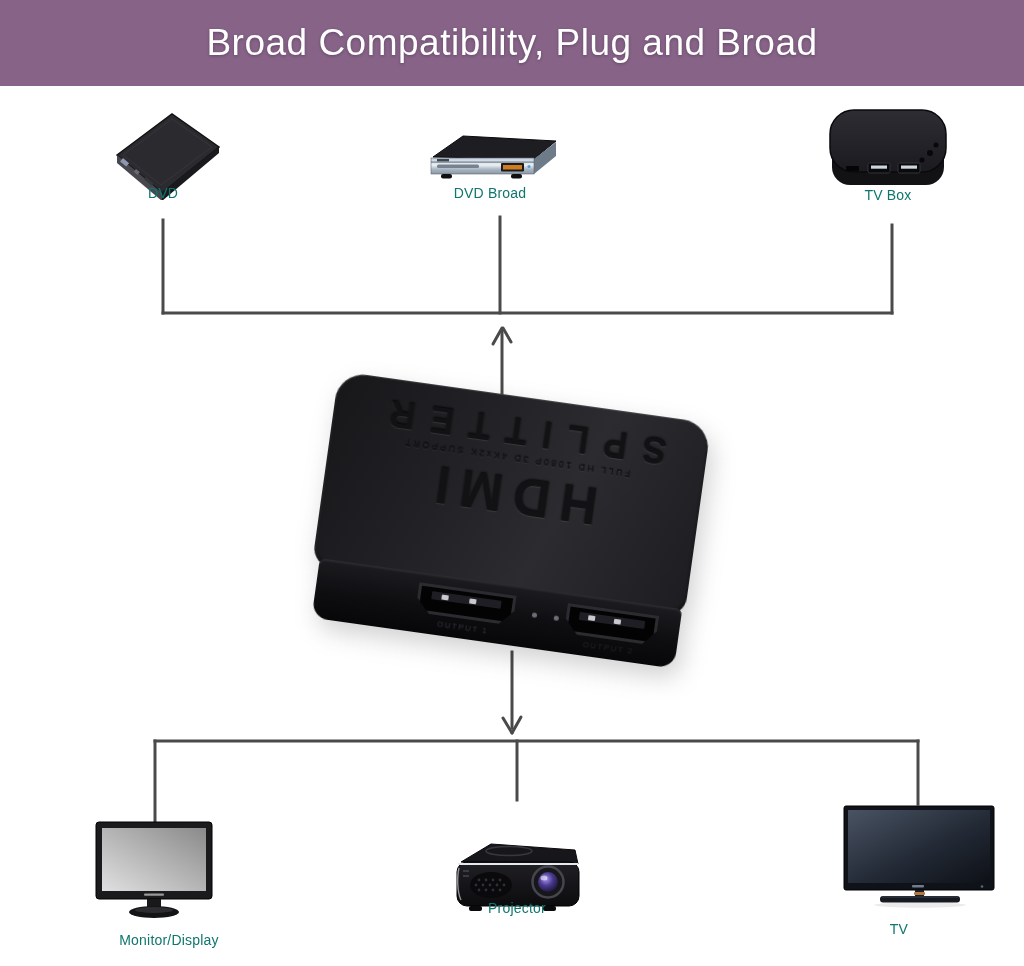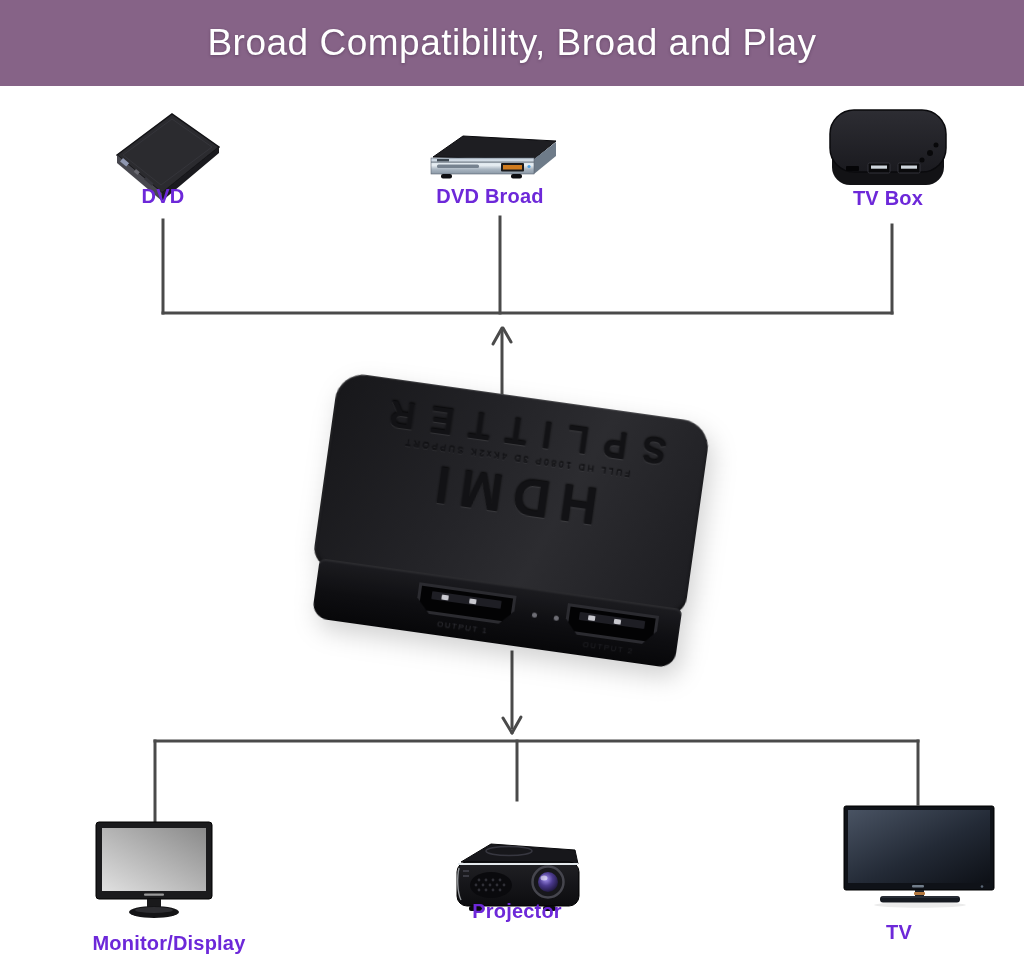--- a/index.html
+++ b/index.html
@@ -10,22 +10,22 @@
   .banner{position:absolute;left:0;top:0;width:1024px;height:86px;background:#866387;
     display:flex;align-items:center;justify-content:center;}
   .banner h1{margin:0;font-size:37px;font-weight:normal;color:#ffffff;letter-spacing:.5px;
     text-shadow:0 1px 3px rgba(40,20,45,.35);}
 
   
   .wires{position:absolute;left:0;top:0;width:1024px;height:966px;pointer-events:none;}
 
   
   .device{position:absolute;}
-  .dev-label{position:absolute;transform:translateX(-50%);font-size:20px;font-weight:bold;
-    color:#6d28d9;white-space:nowrap;letter-spacing:.2px;}
+  .dev-label{position:absolute;transform:translateX(-50%);font-size:14px;font-weight:normal;
+    color:#0f766e;white-space:nowrap;letter-spacing:.2px;}
 
   
   .splitter{position:absolute;left:320px;top:396px;width:376px;height:248px;transform:rotate(8deg);
     filter:drop-shadow(6px 10px 12px rgba(0,0,0,.18));}
   .top-face{position:absolute;left:0;right:0;top:0;bottom:52px;
     background:linear-gradient(112deg,#17171a 0%,#232327 38%,#2c2c30 62%,#1d1d21 100%);
     border-radius:28px 28px 20px 20px;
     box-shadow:inset 0 1px 1px rgba(255,255,255,.16), inset 2px 0 2px rgba(255,255,255,.05), inset 0 -3px 4px rgba(0,0,0,.55);}
   .front-edge{position:absolute;left:7px;right:3px;bottom:0;height:60px;
     background:linear-gradient(180deg,#1c1c20 0%,#0e0e11 55%,#070709 100%);
@@ -50,21 +50,21 @@
   .led{position:absolute;width:5px;height:5px;border-radius:50%;background:#6e6e75;top:24px;}
   .port-label{position:absolute;top:44px;font-size:8px;letter-spacing:1.5px;color:#2f2f35;
     text-align:center;text-shadow:0 1px 0 rgba(255,255,255,.05);}
 </style>
 </head>
 <body>
 
 <div class="page">
 
   <div class="banner">
-    <h1>Broad Compatibility, Broad and Play</h1>
+    <h1>Broad Compatibility, Plug and Broad</h1>
   </div>
 
   <svg class="wires" viewBox="0 0 1024 966" stroke="#4a4a4a" stroke-width="3" fill="none" stroke-linecap="square">
 
     <path d="M163 220 V313"></path>
     <path d="M500 217 V313"></path>
     <path d="M892 225 V313"></path>
     <path d="M163 313 H892"></path>
 
     <path d="M502 397 V331"></path>

